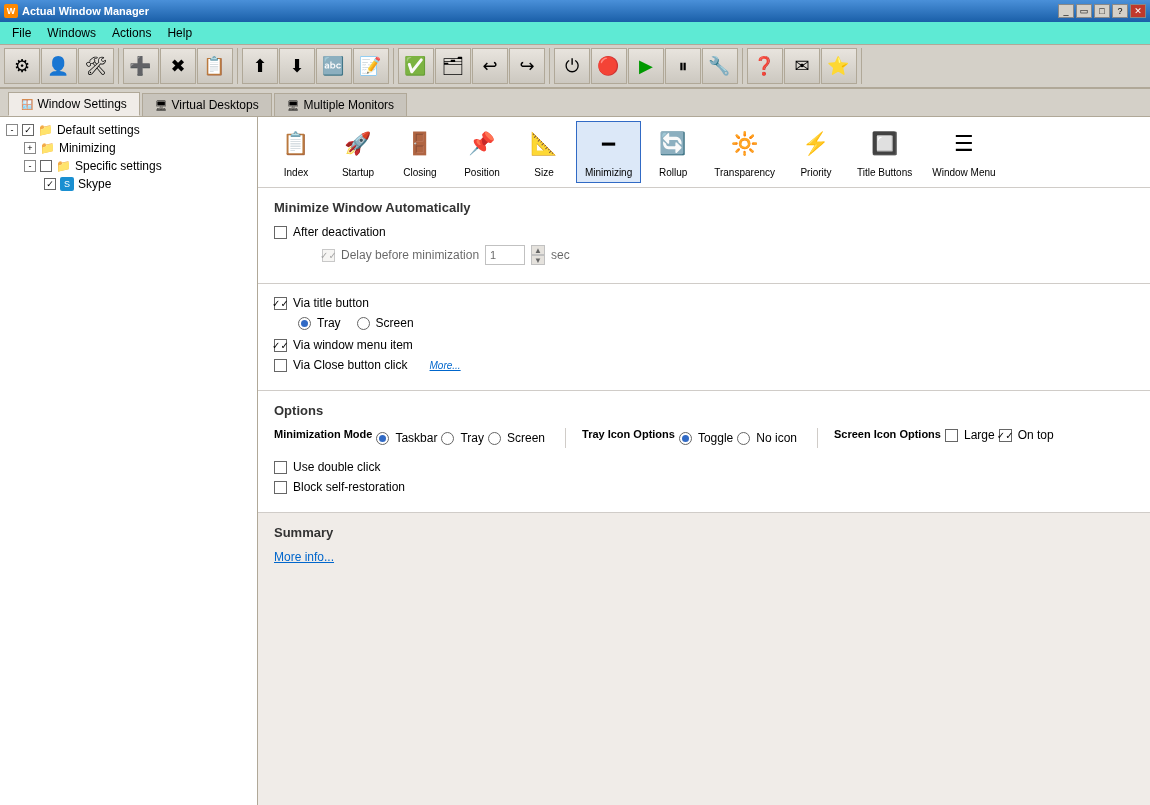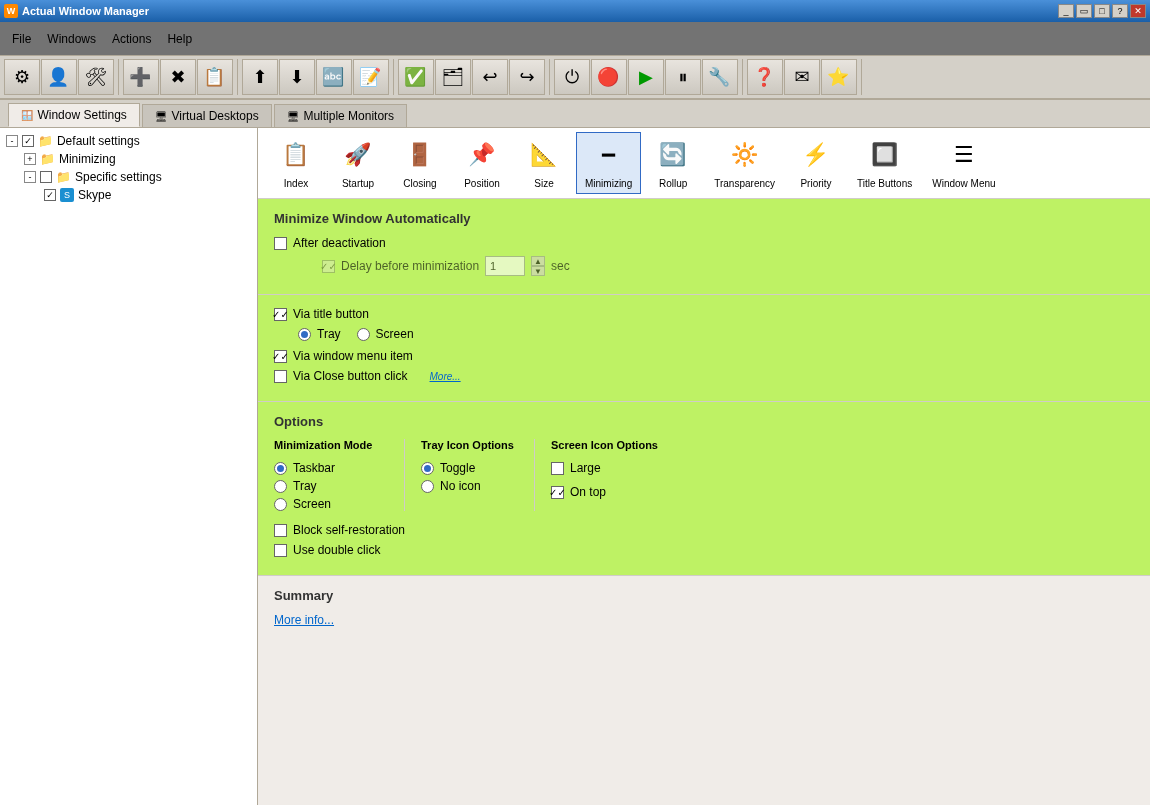--- a/index.html
+++ b/index.html
@@ -7,21 +7,21 @@
 
     
     .title-bar { background: linear-gradient(to bottom, #4a90d9, #1a5fa8); height: 22px; display: flex; align-items: center; justify-content: space-between; padding: 0 4px; }
     .title-bar-text { color: white; font-size: 11px; font-weight: bold; display: flex; align-items: center; gap: 4px; }
     .title-bar-icon { width: 14px; height: 14px; background: #ff8800; border-radius: 2px; display: flex; align-items: center; justify-content: center; color: white; font-size: 9px; }
     .title-bar-buttons { display: flex; gap: 2px; }
     .tb-btn { width: 16px; height: 14px; background: #d4d0c8; border: 1px solid #888; font-size: 9px; display: flex; align-items: center; justify-content: center; cursor: pointer; }
     .tb-btn.close { background: #c0392b; color: white; }
 
     
-    .menu-bar { background: #737373; height: 34px; display: flex; align-items: center; padding: 0 4px; border-bottom: 1px solid #b0a898; }
+    .menu-bar { background: #5eead4; height: 23px; display: flex; align-items: center; padding: 0 4px; border-bottom: 1px solid #b0a898; }
     .menu-item { padding: 2px 8px; font-size: 12px; cursor: pointer; }
 
     
     .toolbar { background: #d4d0c8; height: 44px; display: flex; align-items: center; padding: 2px 4px; border-bottom: 2px solid #b0a898; gap: 2px; }
     .tb-group { display: flex; align-items: center; gap: 1px; border-right: 1px solid #b0a898; padding-right: 4px; margin-right: 2px; }
     .tool-btn { width: 36px; height: 36px; background: linear-gradient(to bottom, #e8e4de, #ccc8c0); border: 1px solid #b0a898; display: flex; align-items: center; justify-content: center; cursor: pointer; font-size: 18px; position: relative; }
 
     
     .tab-strip { background: #d4d0c8; height: 28px; display: flex; align-items: flex-end; padding: 0 8px; border-bottom: 1px solid #b0a898; gap: 2px; }
     .tab { padding: 4px 12px; background: #c8c4bc; border: 1px solid #b0a898; border-bottom: none; cursor: pointer; font-size: 12px; display: flex; align-items: center; gap: 4px; }
@@ -50,21 +50,21 @@
     .collapse-btn { width: 16px; height: 16px; background: #d4d0c8; border: 1px solid #b0a898; cursor: pointer; display: flex; align-items: center; justify-content: center; font-size: 10px; }
 
     
     .nav-icons { background: white; display: flex; align-items: center; padding: 4px 8px; border-bottom: 1px solid #d0ccc8; gap: 2px; flex-wrap: wrap; }
     .nav-icon-item { display: flex; flex-direction: column; align-items: center; padding: 4px 8px; cursor: pointer; border: 1px solid transparent; min-width: 60px; }
     .nav-icon-item.active { border: 1px solid #316ac5; background: #dce8f8; }
     .nav-icon-box { width: 36px; height: 36px; display: flex; align-items: center; justify-content: center; font-size: 22px; }
     .nav-icon-label { font-size: 10px; margin-top: 5px; text-align: center; }
 
     
-    .section { padding: 12px 16px; border-bottom: 1px solid #d0ccc8; background: #bef264; }
+    .section { padding: 12px 16px; border-bottom: 1px solid #d0ccc8; background: #ffffff; }
     .section-title { font-size: 13px; font-weight: bold; color: #333; margin-bottom: 10px; }
 
     
     .checkbox-row { display: flex; align-items: center; gap: 6px; margin-bottom: 6px; }
     .cb-box { width: 13px; height: 13px; border: 1px solid #666; background: white; display: flex; align-items: center; justify-content: center; font-size: 10px; }
     .cb-box.checked::after { content: '✓'; font-size: 10px; }
     .cb-box.disabled { background: #e8e4de; opacity: 0.6; }
     .radio-btn { width: 13px; height: 13px; border-radius: 50%; border: 1px solid #666; background: white; display: flex; align-items: center; justify-content: center; }
     .radio-btn.checked::after { content: ''; width: 7px; height: 7px; border-radius: 50%; background: #316ac5; display: block; }
     .indented2 { padding-left: 48px; }
@@ -74,21 +74,21 @@
 
     .spinner-group { display: flex; align-items: center; gap: 6px; }
     .spinner { width: 40px; height: 20px; border: 1px solid #999; background: white; display: flex; align-items: center; padding: 0 4px; font-size: 11px; }
     .spinner-btns { display: flex; flex-direction: column; }
     .spinner-btn { width: 14px; height: 10px; border: 1px solid #999; background: #d4d0c8; display: flex; align-items: center; justify-content: center; font-size: 8px; cursor: pointer; }
 
     .link { color: #0066cc; text-decoration: underline; cursor: pointer; font-size: 10px; font-style: italic; }
 
     
     .options-grid { display: flex; gap: 20px; }
-    .options-col { display: flex; flex-direction: column; gap: 4px; }
+    .options-col { display: flex; flex-direction: row; gap: 4px; justify-content: space-between; }
     .options-col-title { font-size: 11px; font-weight: bold; margin-bottom: 6px; }
 
     
     .summary-section { padding: 12px 16px; background: #f0ece8; }
     .summary-text { font-size: 12px; color: #333; line-height: 1.5; }
     .summary-link { color: #0066cc; text-decoration: underline; cursor: pointer; }
 
     
     .content-scroll-wrapper { flex: 1; overflow-y: scroll; position: relative; }
     .content-scroll-wrapper::-webkit-scrollbar { width: 16px; }
@@ -348,25 +348,25 @@
             <div class="checkbox-row">
               <div class="cb-box checked">✓</div>
               <span>On top</span>
             </div>
           </div>
         </div>
 
         <div style="margin-top:12px;">
           <div class="checkbox-row">
             <div class="cb-box"></div>
-            <span>Block self-restoration</span>
+            <span>Use double click</span>
           </div>
           <div class="checkbox-row">
             <div class="cb-box"></div>
-            <span>Use double click</span>
+            <span>Block self-restoration</span>
           </div>
         </div>
       </div>
 
       <div class="summary-section">
         <div class="section-title">Summary</div>
         <span class="summary-link">More info...</span>
       </div>
 
     </div>

